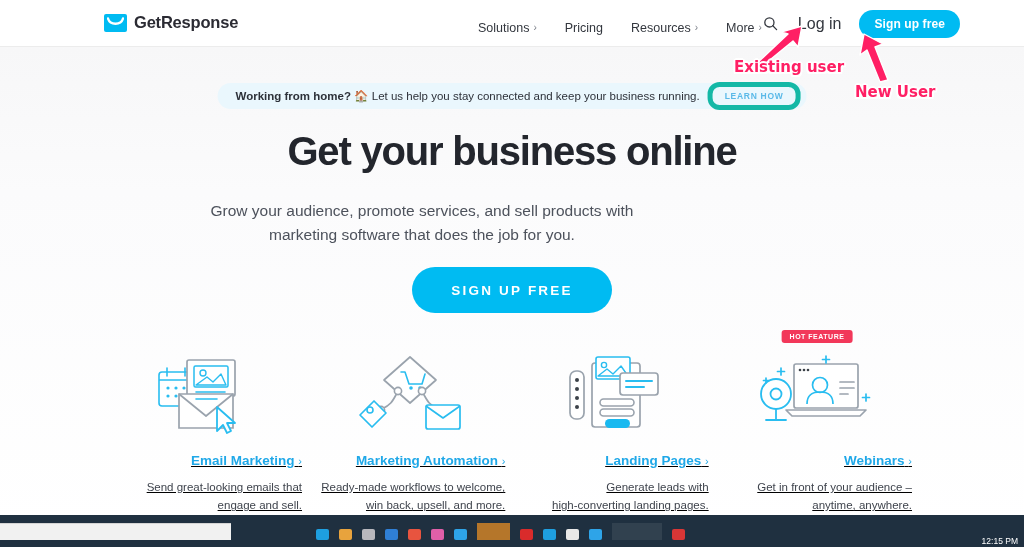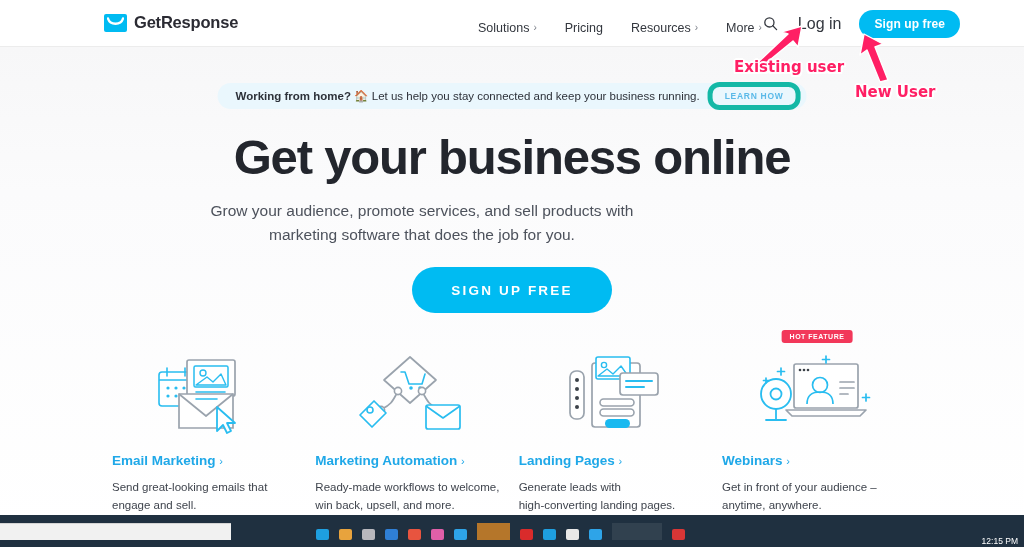--- a/index.html
+++ b/index.html
@@ -67,39 +67,39 @@
   .banner-text b { font-weight: 700; }
   .banner-pill {
     border: 5px solid #14b8a6; color: #5ab9e8; background: transparent;
     font-size: 8.5px; font-weight: 700; letter-spacing: 0.7px;
     border-radius: 12px; padding: 4px 12px; cursor: pointer;
   }
 
   
   .hero-title {
     position: absolute; top: 82px; left: 0; width: 1024px; text-align: center;
-    font-size: 49px; font-weight: 700; color: #23262d; letter-spacing: -1.2px;
+    font-size: 40px; font-weight: 700; color: #23262d; letter-spacing: -1.2px;
   }
   .hero-sub {
     position: absolute; top: 152px; left: 0; width: 844px; text-align: center;
     font-size: 15.5px; color: #4d525c; line-height: 1.55;
   }
   .cta {
     position: absolute; top: 220px; left: 50%; transform: translateX(-50%);
     background: #00bbf2; color: #ffffff; border: none; border-radius: 26px;
     width: 200px; height: 46px; font-size: 13.5px; font-weight: 700;
     letter-spacing: 2.2px; cursor: pointer;
   }
 
   
   .features {
     position: absolute; top: 300px; left: 112px; width: 800px;
     display: flex; justify-content: space-between;
   }
-  .card { width: 190px; position: relative; text-align: left; }
+  .card { width: 190px; position: relative; text-align: right; text-decoration: underline; }
   .card-icon { height: 96px; display: flex; align-items: center; justify-content: center; }
   .card-title {
     font-size: 13.5px; font-weight: 700; color: #1fa8e8; margin-top: 10px;
     cursor: pointer;
   }
   .card-title .chev { font-weight: 400; font-size: 11px; }
   .card-desc { font-size: 11.5px; color: #3f444d; line-height: 1.6; margin-top: 10px; }
   .hot-badge {
     position: absolute; top: -17px; left: 50%; transform: translateX(-50%);
     background: #f2385a; color: #ffffff; font-size: 7px; font-weight: 700;

